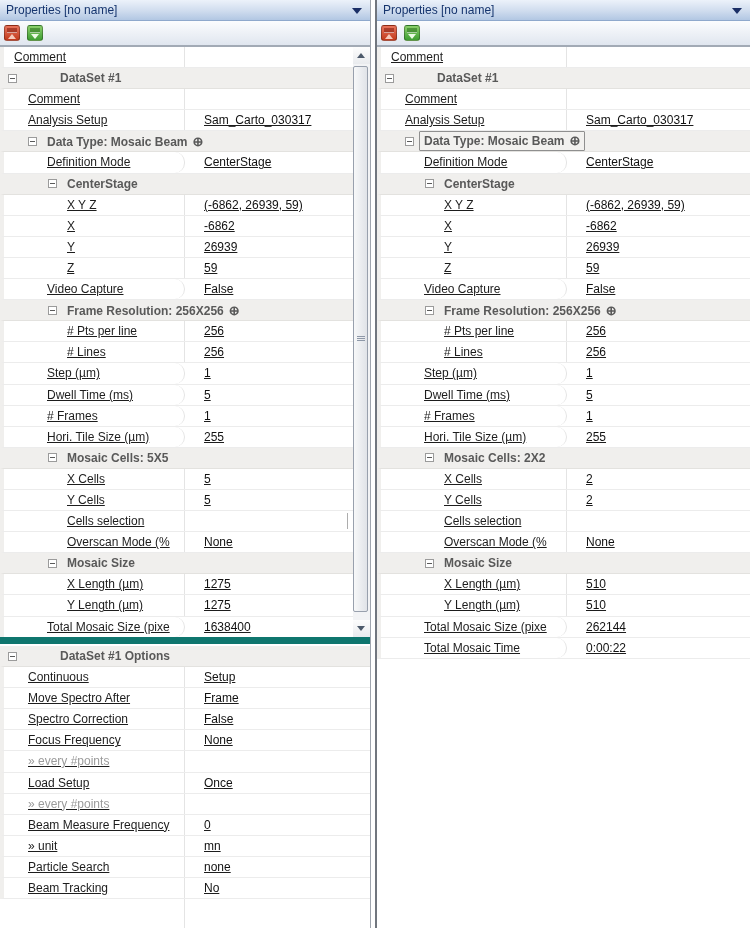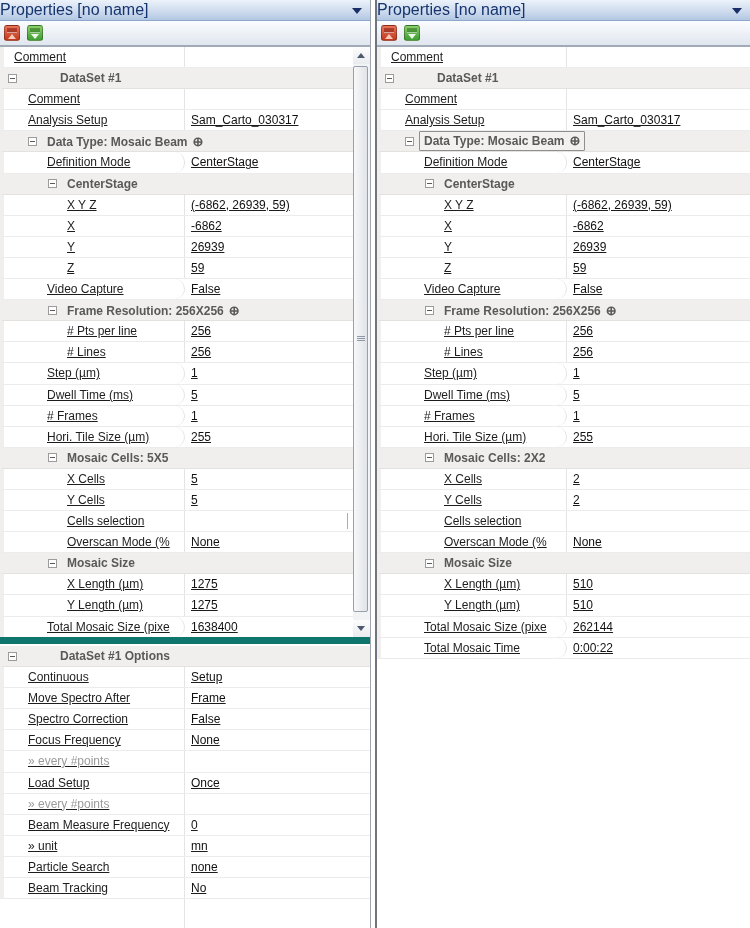--- a/index.html
+++ b/index.html
@@ -9,24 +9,24 @@
     font-family:"Liberation Sans", sans-serif;
     font-size:12px;color:#1d1d1d;
     -webkit-font-smoothing:antialiased;
   }
   .panel{position:absolute;top:0;bottom:0;background:#fff;}
   #left-panel{left:0;width:370px;border-right:1px solid #9fa5ae;}
   #right-panel{left:375px;width:373px;border-left:2px solid #71767e;}
 
   
   .titlebar{
-    height:20px;line-height:20px;position:relative;
+    height:20px;line-height:20px;padding-left:6px;position:relative;
     background:linear-gradient(#ecf2fa,#cfdcee 55%,#b2c7e3);
     border-bottom:1px solid #8ea8cc;
-    color:#16356e;font-size:16px;
+    color:#16356e;font-size:12px;
   }
   .titlebar .drop-arrow{
     position:absolute;right:8px;top:8px;width:0;height:0;
     border-left:5px solid transparent;border-right:5px solid transparent;
     border-top:6px solid #1b2f66;
   }
 
   
   .toolbar{
     height:24px;display:flex;align-items:center;gap:7px;padding-left:4px;
@@ -54,21 +54,21 @@
   .prow{
     height:21.1px;box-sizing:border-box;display:flex;background:#fff;
     border-bottom:1px solid #ececec;border-left:4px solid #f0efed;text-decoration:underline;
   }
   .prow .lbl{
     width:calc(var(--labelw) - 4px);box-sizing:border-box;flex:none;
     border-right:1px solid #e4e4e4;
     padding-top:3px;white-space:nowrap;overflow:hidden;
   }
   .prow .val{
-    flex:1;padding:3px 0 12px 6px;white-space:nowrap;overflow:hidden;position:relative;color:#111;
+    flex:1;padding:3px 0 12px 6px;white-space:nowrap;overflow:hidden;position:relative;color:#111;margin-left:13px;
   }
   #left-panel .prow,#left-panel .pgroup{--labelw:185px;}
   #right-panel .prow,#right-panel .pgroup{--labelw:190px;}
   .prow.i0 .lbl{padding-left:10px;}
   .prow.i1 .lbl{padding-left:24px;}
   .prow.i2 .lbl{padding-left:43px;border-radius:10px;}
   .prow.i3 .lbl{padding-left:63px;}
   .prow.dim .lbl{color:#9b9b9b;}
   .caret-line{position:absolute;right:5px;top:2px;bottom:2px;width:1px;background:#adadad;}
 

